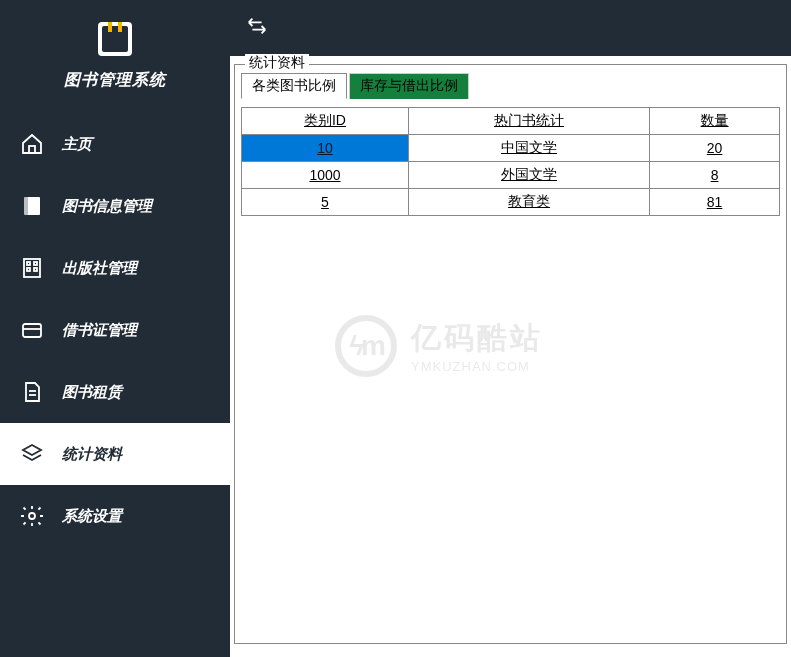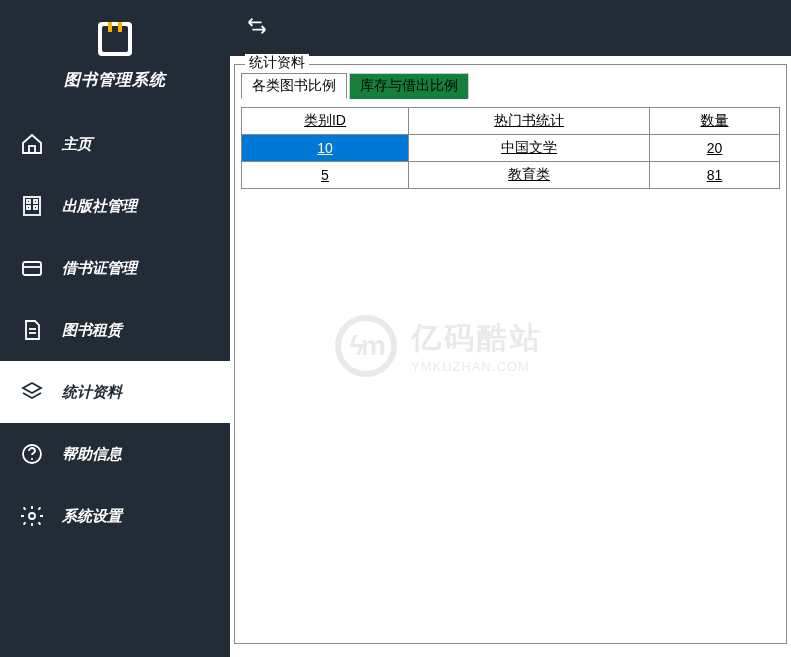--- a/index.html
+++ b/index.html
@@ -152,21 +152,21 @@
       text-decoration: underline;
     }
     
     table.data-table th {
       background: #fff;
       font-weight: normal;
     }
     
     tr.selected td:first-child {
       background: #0078d7;
-      color: #fef9c3;
+      color: #0f172a;
     }
     
     
     .watermark {
       position: absolute;
       top: 250px;
       left: 100px;
       display: flex;
       align-items: center;
       opacity: 0.12;
@@ -228,20 +228,29 @@
           <svg width="24" height="24" viewBox="0 0 24 24">
             <path d="M3 11 L12 3 L21 11 V21 H3 Z" stroke="#fff" stroke-width="1.8" fill="none"></path>
             <rect x="9" y="14" width="6" height="7" stroke="#fff" stroke-width="1.8" fill="none"></rect>
           </svg>
         </span>
         <span>主页</span>
       </div>
       <div class="nav-item">
         <span class="nav-icon">
           <svg width="24" height="24" viewBox="0 0 24 24">
+            <rect x="4" y="3" width="16" height="18" rx="1" fill="#fff"></rect>
+            <rect x="4" y="3" width="4" height="18" fill="#222c36" opacity="0.3"></rect>
+          </svg>
+        </span>
+        <span>图书信息管理</span>
+      </div>
+      <div class="nav-item">
+        <span class="nav-icon">
+          <svg width="24" height="24" viewBox="0 0 24 24">
             <rect x="4" y="3" width="16" height="18" stroke="#fff" stroke-width="1.8" fill="none"></rect>
             <rect x="7" y="6" width="3" height="3" stroke="#fff" stroke-width="1.8" fill="none"></rect>
             <rect x="14" y="6" width="3" height="3" stroke="#fff" stroke-width="1.8" fill="none"></rect>
             <rect x="7" y="12" width="3" height="3" stroke="#fff" stroke-width="1.8" fill="none"></rect>
             <rect x="14" y="12" width="3" height="3" stroke="#fff" stroke-width="1.8" fill="none"></rect>
           </svg>
         </span>
         <span>出版社管理</span>
       </div>
       <div class="nav-item">
@@ -264,30 +273,20 @@
         <span>图书租赁</span>
       </div>
       <div class="nav-item active">
         <span class="nav-icon">
           <svg width="24" height="24" viewBox="0 0 24 24">
             <path d="M12 3 L21 8 L12 13 L3 8 Z" stroke="#222c36" stroke-width="1.8" fill="none"></path>
             <path d="M3 13 L12 18 L21 13" stroke="#222c36" stroke-width="1.8" fill="none"></path>
           </svg>
         </span>
         <span>统计资料</span>
-      </div>
-      <div class="nav-item">
-        <span class="nav-icon">
-          <svg width="24" height="24" viewBox="0 0 24 24">
-            <circle cx="12" cy="12" r="9" stroke="#fff" stroke-width="1.8" fill="none"></circle>
-            <path d="M9 9 C9 7 11 6 12 6 C14 6 15 7 15 9 C15 11 12 11 12 13" stroke="#fff" stroke-width="1.8" fill="none"></path>
-            <circle cx="12" cy="17" r="1" fill="#fff"></circle>
-          </svg>
-        </span>
-        <span>帮助信息</span>
       </div>
       <div class="nav-item">
         <span class="nav-icon">
           <svg width="24" height="24" viewBox="0 0 24 24">
             <circle cx="12" cy="12" r="3" stroke="#fff" stroke-width="1.8" fill="none"></circle>
             <path d="M12 2 V5 M12 19 V22 M4 12 H1 M23 12 H20 M5.6 5.6 L3.5 3.5 M20.5 20.5 L18.4 18.4 M5.6 18.4 L3.5 20.5 M20.5 3.5 L18.4 5.6" stroke="#fff" stroke-width="1.8" fill="none"></path>
           </svg>
         </span>
         <span>系统设置</span>
       </div>
@@ -321,20 +320,25 @@
               <th>数量</th>
             </tr>
           </thead>
         <tbody id="tbody">
             <tr class="selected">
               <td>10</td>
               <td>中国文学</td>
               <td>20</td>
             </tr>
             <tr>
+              <td>1000</td>
+              <td>外国文学</td>
+              <td>8</td>
+            </tr>
+            <tr>
               <td>5</td>
               <td>教育类</td>
               <td>81</td>
             </tr>
           </tbody>
       </table>
 
       <div class="watermark">
         <div class="wm-circle">ϟm</div>
         <div class="wm-text">

